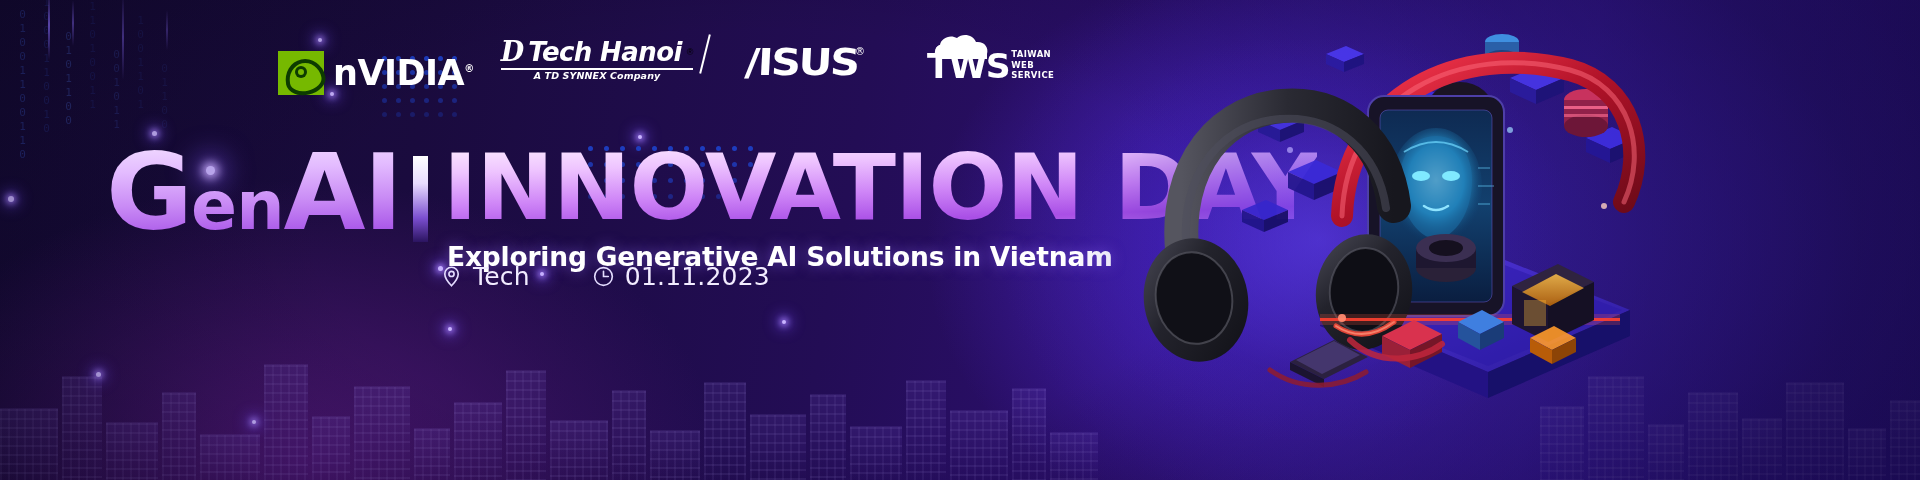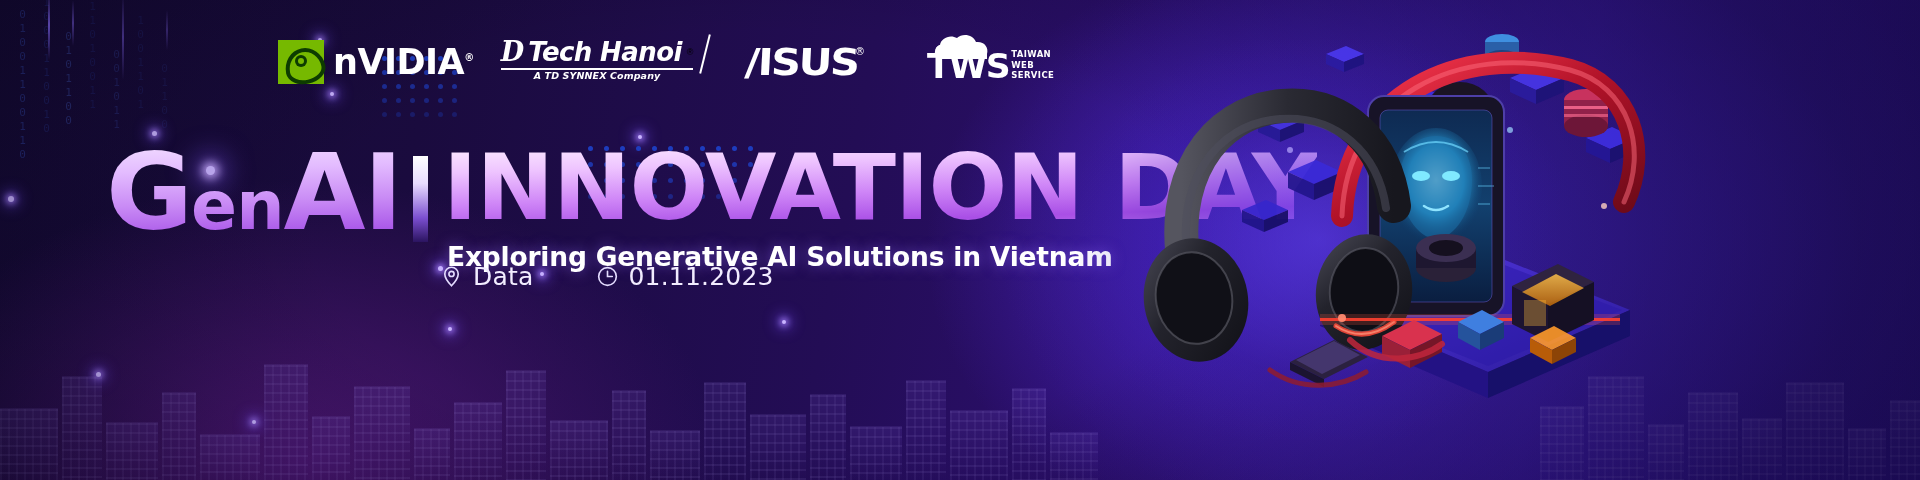--- a/index.html
+++ b/index.html
@@ -85,21 +85,21 @@
     position:absolute; inset:0;
     background:radial-gradient(ellipse 1100px 520px at 760px 240px, rgba(0,0,0,0) 40%, rgba(5,2,20,.45) 100%);
   }
 
   
   .logos {
     position:absolute; left:278px; top:32px;
     display:flex; align-items:flex-start; gap:0;
   }
 
-  .logo-nvidia { display:flex; align-items:center; gap:9px; margin-top:8px; }
+  .logo-nvidia { display:flex; align-items:center; gap:9px; margin-top:19px; }
   .nv-eye {
     width:46px; height:44px; background:#76b900;
     position:relative; flex:none;
   }
   .nv-eye::before {
     content:""; position:absolute; left:7px; top:8px; width:32px; height:28px;
     border:4px solid #0d3c00; border-radius:50% 50% 50% 50%/60% 60% 40% 40%;
     transform:rotate(-12deg);
   }
   .nv-eye::after {
@@ -425,21 +425,21 @@
       <div class="subtitle">Exploring Generative AI Solutions in Vietnam</div>
     </div>
   </div>
 
   <div class="meta" style="top:262px; left:440px;">
     <div class="meta-item">
       <svg class="meta-icon" viewBox="0 0 24 24">
         <path d="M12 2.4c-4 0-7 3-7 6.9 0 5 7 12.3 7 12.3s7-7.3 7-12.3c0-3.9-3-6.9-7-6.9z" fill="none" stroke="#e4dcff" stroke-width="1.7"></path>
         <circle cx="12" cy="9.3" r="2.7" fill="none" stroke="#e4dcff" stroke-width="1.7"></circle>
       </svg>
-      <span class="meta-text">Data</span>
+      <span class="meta-text">Tech</span>
     </div>
     <div class="meta-item">
       <svg class="meta-icon" viewBox="0 0 24 24">
         <circle cx="12" cy="12" r="9.2" fill="none" stroke="#e4dcff" stroke-width="1.7"></circle>
         <path d="M12 6.6V12h5" fill="none" stroke="#e4dcff" stroke-width="1.7" stroke-linecap="round"></path>
       </svg>
       <span class="meta-text">01.11.2023</span>
     </div>
   </div>
 

